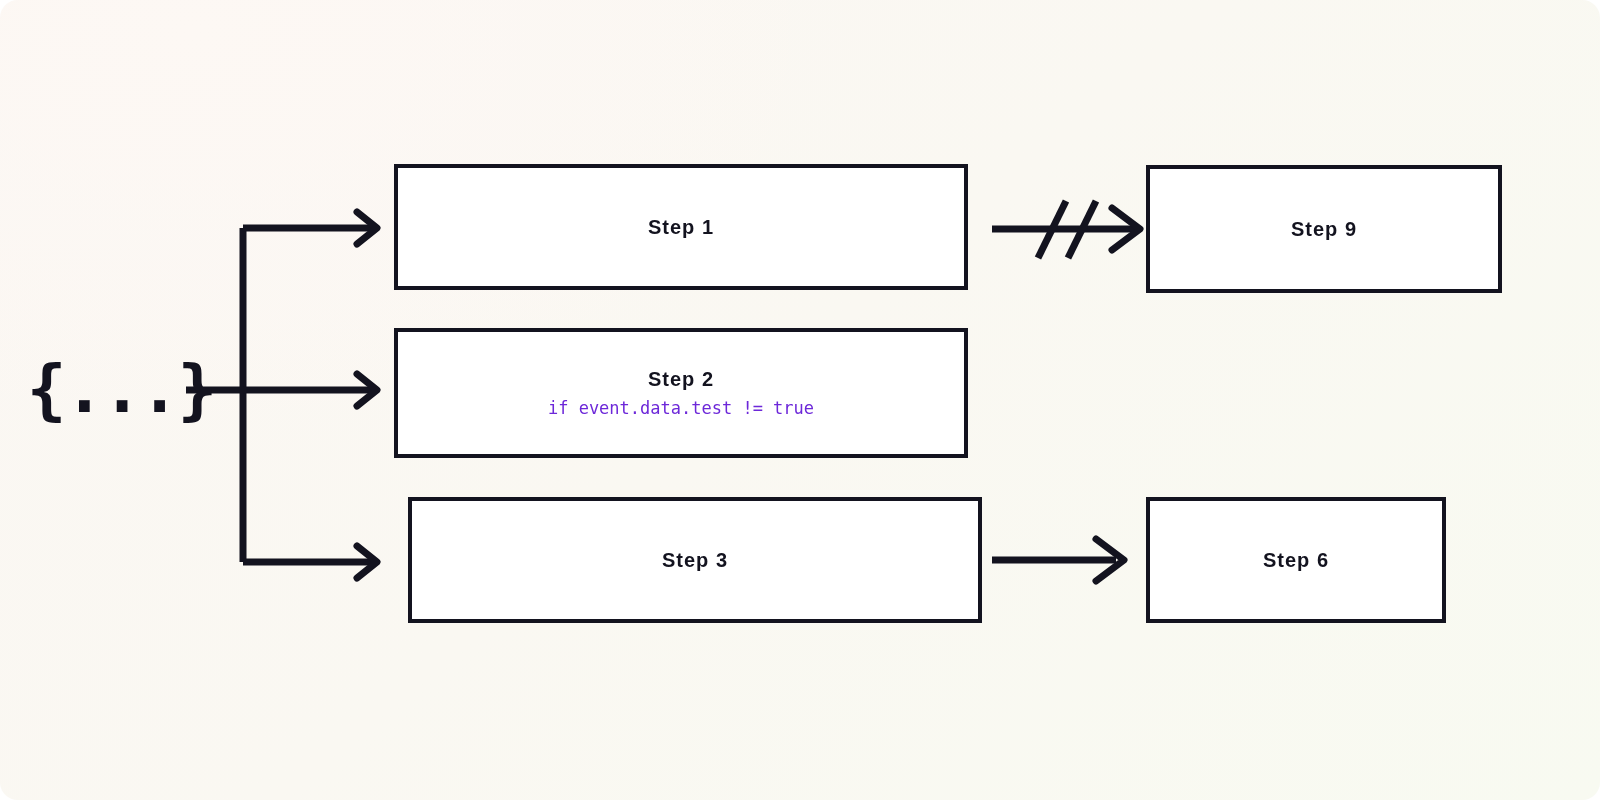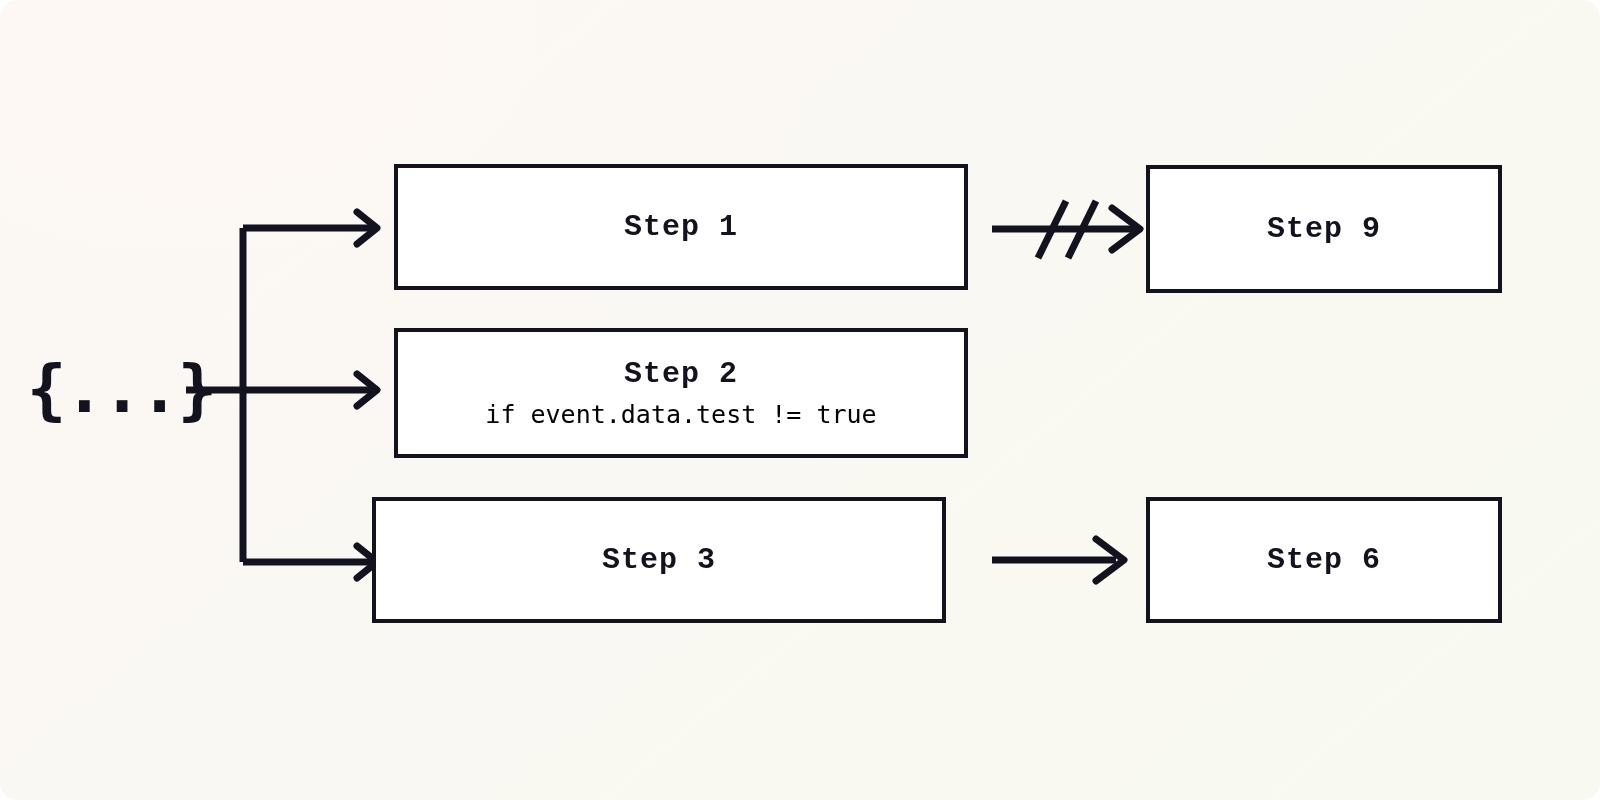--- a/index.html
+++ b/index.html
@@ -58,46 +58,46 @@
     background: #ffffff;
     border: 4px solid #13131f;
     border-radius: 0;
     display: flex;
     flex-direction: column;
     align-items: center;
     justify-content: center;
   }
 
   .step-title {
-    font-family: Liberation Mono, monospace;
-    font-size: 30px;
+    font-family: Liberation Sans, sans-serif;
+    font-size: 20px;
     font-weight: 700;
     color: #13131f;
     letter-spacing: 1px;
     line-height: 1.22;
     white-space: nowrap;
   }
 
   .step-condition {
     font-family: "DejaVu Sans Mono", "Liberation Mono", monospace;
-    font-size: 25px;
+    font-size: 17px;
     font-weight: 400;
-    color: #000000;
+    color: #6d28d9;
     letter-spacing: 0px;
     line-height: 1.25;
     margin-top: 7px;
     white-space: nowrap;
   }
 
   
   #box-step-1 { left: 394px; top: 164px;  width: 574px; height: 126px; }
   #box-step-2 { left: 394px; top: 328px;  width: 574px; height: 130px; text-align: right; }
-  #box-step-3 { left: 372px; top: 497px;  width: 574px; height: 126px; }
+  #box-step-3 { left: 408px; top: 497px;  width: 574px; height: 126px; }
   #box-step-5 { left: 1146px; top: 165px; width: 356px; height: 128px; }
-  #box-step-6 { left: 1146px; top: 497px; width: 356px; height: 126px; }
+  #box-step-6 { left: 1146px; top: 497px; width: 300px; height: 126px; }
 </style>
 </head>
 <body>
 
 <div id="canvas">
 
   <svg id="connectors" viewBox="0 0 1600 800">
     <g fill="none" stroke="#13131f" stroke-width="7" stroke-linecap="butt" stroke-linejoin="miter">
 
       <path d="M 186 390 L 246 390"></path>

